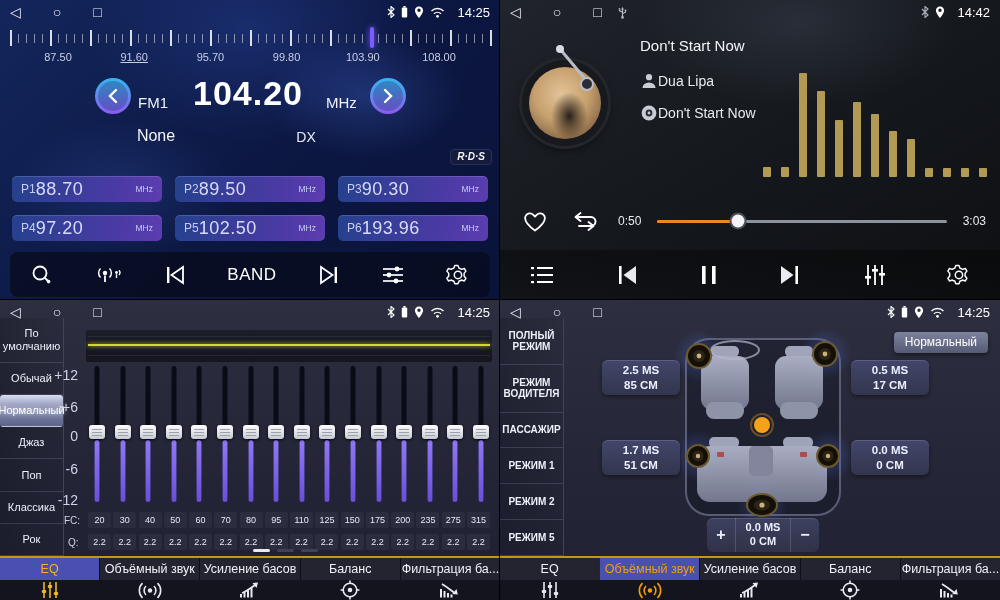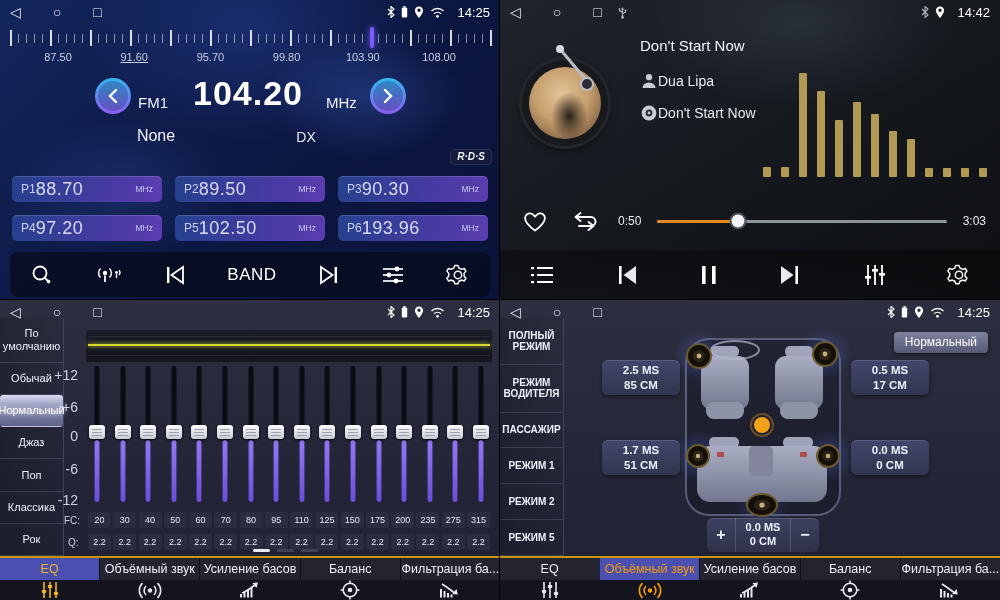--- a/index.html
+++ b/index.html
@@ -84,21 +84,21 @@
 
   
   .side { position:absolute; left:0; top:18px; bottom:44px; width:64px; display:flex; flex-direction:column;
     border-right:1px solid #40435c; background:linear-gradient(90deg,rgba(18,19,30,.35),rgba(18,19,30,.05)); }
   .side-item { flex:1 1 auto; display:flex; align-items:center; justify-content:center; text-align:center;
     color:#eef0fa; font-size:11px; line-height:1.15; padding:3px 2px; border-bottom:1px solid rgba(130,135,170,.28); }
   .side-item.upper { font-size:10px; font-weight:bold; }
   .side-item.selected { background:linear-gradient(180deg,#d9def2,#8289ad 45%,#5d6389); border-radius:3px;
     color:#fff; text-shadow:0 0 5px rgba(255,255,255,.9); }
   .tabbar { position:absolute; left:0; right:0; bottom:0; height:44px; border-top:2px solid #c8960c; background:#13141e; }
-  .tab-labels { display:flex; height:22px; background:#23242f;justify-content:flex-end; }
+  .tab-labels { display:flex; height:22px; background:#23242f; }
   .tab-label { flex:1; display:flex; align-items:center; justify-content:center; font-size:12.5px; color:#f0f2f8;
     border-left:1px solid rgba(0,0,0,.55); white-space:nowrap; overflow:hidden; }
   .tab-label:first-child { border-left:none; }
   .tab-label.sel { background:#4a4fb0; color:var(--accent); }
   .tab-icons { display:flex; height:20px; align-items:center; }
   .tab-icon { flex:1; display:flex; align-items:center; justify-content:center; color:#e8eaf0; }
   .tab-icon.sel { color:var(--accent); }
 
   
   .curve-panel { position:absolute; left:86px; top:30px; width:406px; height:32px; border-radius:2px;

